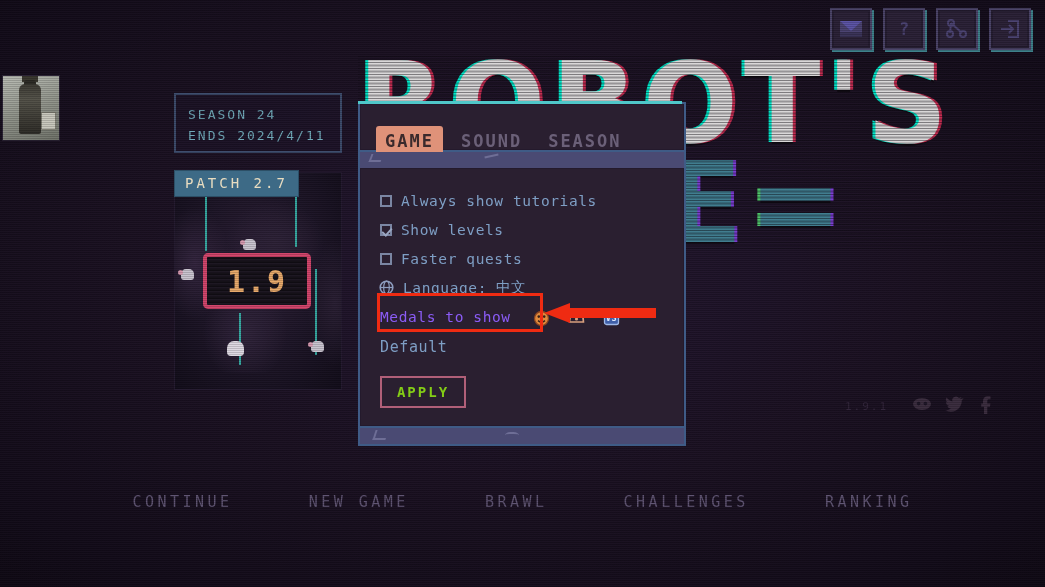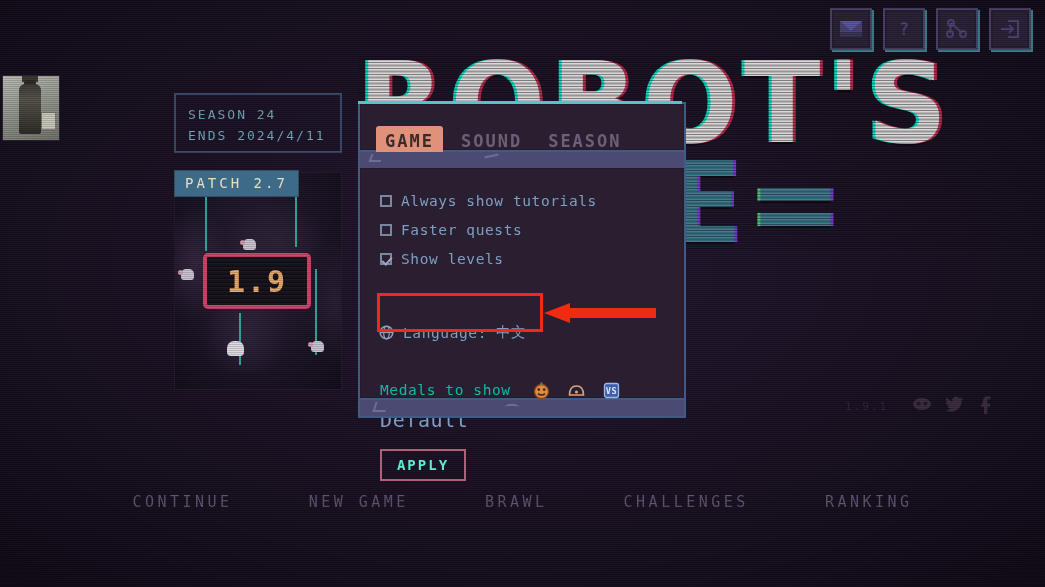--- a/index.html
+++ b/index.html
@@ -132,21 +132,21 @@
     margin-top:28px;
   }
   .tab.active{ background:#df9279; color:#3a2a2c; padding:5px 9px; border-radius:3px; }
   #dlg-midband{
     height:16px; background:#4a4a73; border-left:2px solid #3f5b86; border-right:2px solid #3f5b86;
     position:relative;
   }
   #dlg-midband .n1{ position:absolute; left:10px; top:2px; width:12px; height:8px; border-left:2px solid #6e6e96; border-bottom:2px solid #6e6e96; transform:skewX(-20deg); }
   #dlg-midband .n2{ position:absolute; left:125px; top:3px; width:14px; height:7px; border-top:2px solid #6e6e96; transform:rotate(-12deg); }
   #dlg-body{
-    height:232px; background:#2a1f30;
+    height:260px; background:#2a1f30;
     border:2px solid #3f5b86; border-top:none;
     box-shadow: inset 0 0 0 1px #241a2c;
     padding:18px 10px 0 20px; position:relative;
   }
   #dlg-footband{
     height:18px; background:#4a4a73; border:2px solid #3f5b86; border-top:none;
     position:relative;
   }
   #dlg-footband .f1{ position:absolute; left:14px; top:2px; width:13px; height:10px; border-left:2px solid #6e6e96; border-bottom:2px solid #6e6e96; transform:skewX(-18deg); }
   #dlg-footband .f2{ position:absolute; left:145px; top:4px; width:14px; height:8px; border-top:2px solid #6e6e96; border-radius:40%; }
@@ -156,34 +156,34 @@
     font-family:"DejaVu Sans Mono", monospace;
   }
   .cbox{
     width:12px; height:12px; border:2px solid #7b86a3; position:relative; flex:none; background:transparent;
   }
   .cbox.checked:after{
     content:""; position:absolute; left:2px; top:0px; width:4px; height:8px;
     border:solid #9aa6c2; border-width:0 2px 2px 0; transform:rotate(42deg);
   }
   .globe{ width:15px; height:15px; flex:none; position:relative; }
-  #opt-language{ margin-left:-1px;margin-top:45px; }
+  #opt-language{ margin-left:-1px; }
   #medals-row{
     display:flex; align-items:center; gap:10px; height:30px;
-    color:#14b8a6; font-size:14.5px; letter-spacing:0.6px;margin-top:28px;
+    color:#8b5cf6; font-size:14.5px; letter-spacing:0.6px;
   }
   #medals-row .ms{ display:flex; gap:18px; align-items:center; margin-left:12px; }
   .medal{ width:17px; height:17px; position:relative; }
   #default-row{
     height:30px; display:flex; align-items:center;
-    color:#7e9ec4; font-size:20px; letter-spacing:0.6px; cursor:pointer;
+    color:#7e9ec4; font-size:15px; letter-spacing:0.6px; cursor:pointer;
   }
   #apply-btn{
     margin-top:14px; width:86px; height:32px;
-    border:2px solid #b05f78; color:#5eead4;
+    border:2px solid #b05f78; color:#84cc16;
     display:flex; align-items:center; justify-content:center;
     font-size:14px; letter-spacing:2px; cursor:pointer; font-weight:bold;
     font-family:"DejaVu Sans Mono", monospace;
   }
   
   #mainmenu{
     position:absolute; left:0; right:0; top:493px; height:26px;
     display:flex; justify-content:center; gap:76px;
   }
   #mainmenu .mi{
@@ -305,27 +305,27 @@
 
   <div id="dlg-body">
 
     <div class="opt">
       <span class="cbox"></span>
       <span>Always show tutorials</span>
     </div>
 
 
     <div class="opt">
+      <span class="cbox checked"></span>
+      <span>Show levels</span>
+    </div>
+
+    <div class="opt">
       <span class="cbox"></span>
       <span>Faster quests</span>
-    </div>
-
-    <div class="opt">
-      <span class="cbox checked"></span>
-      <span>Show levels</span>
     </div>
 
     <div class="opt" id="opt-language">
       <span class="globe">
         <svg width="15" height="15" viewBox="0 0 15 15">
             <circle cx="7.5" cy="7.5" r="6.3" fill="none" stroke="#8f9ec0" stroke-width="1.6"></circle>
             <ellipse cx="7.5" cy="7.5" rx="2.8" ry="6.3" fill="none" stroke="#8f9ec0" stroke-width="1.2"></ellipse>
             <line x1="1.3" y1="7.5" x2="13.7" y2="7.5" stroke="#8f9ec0" stroke-width="1.2"></line>
           </svg>
       </span>

